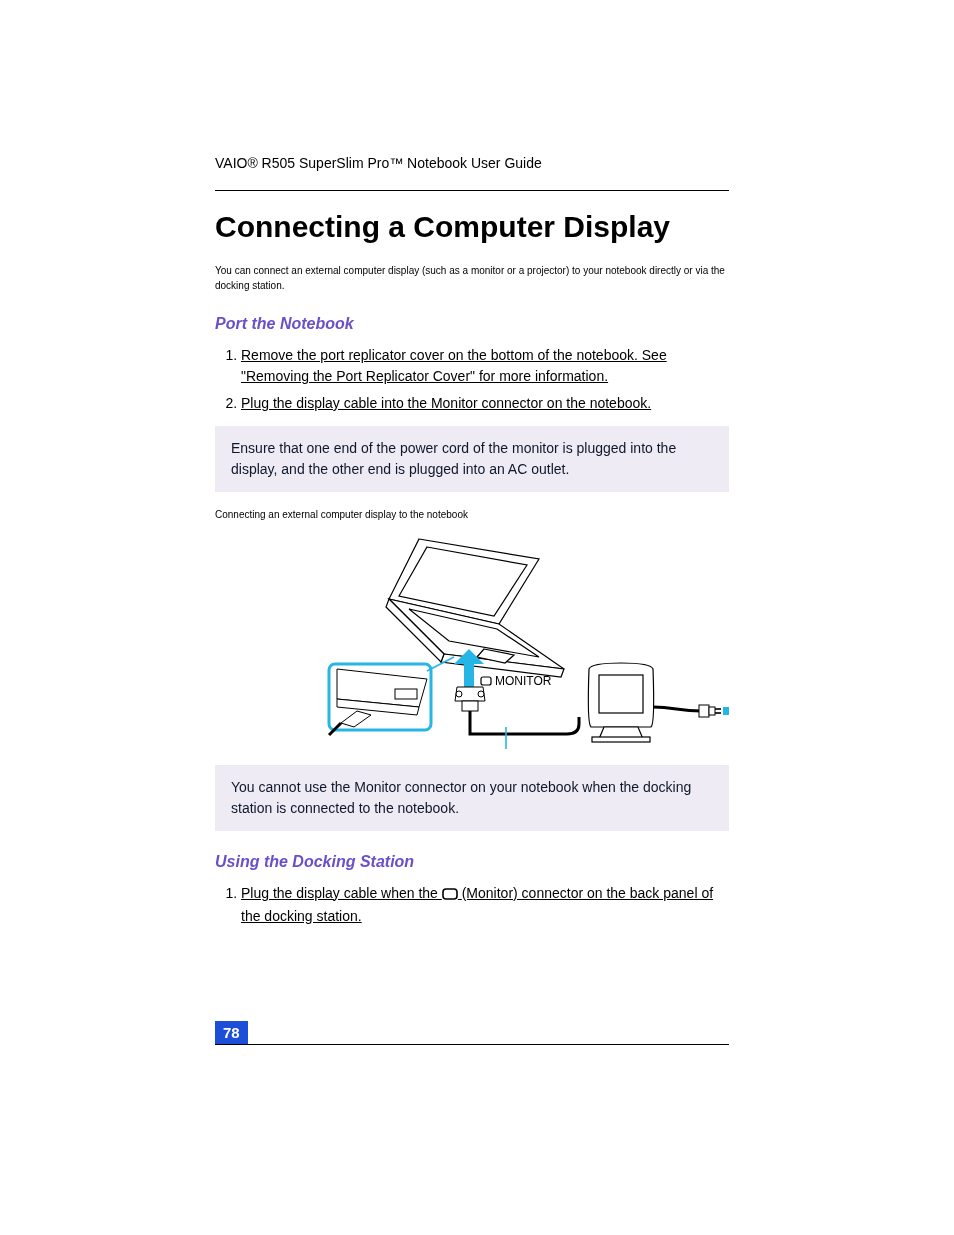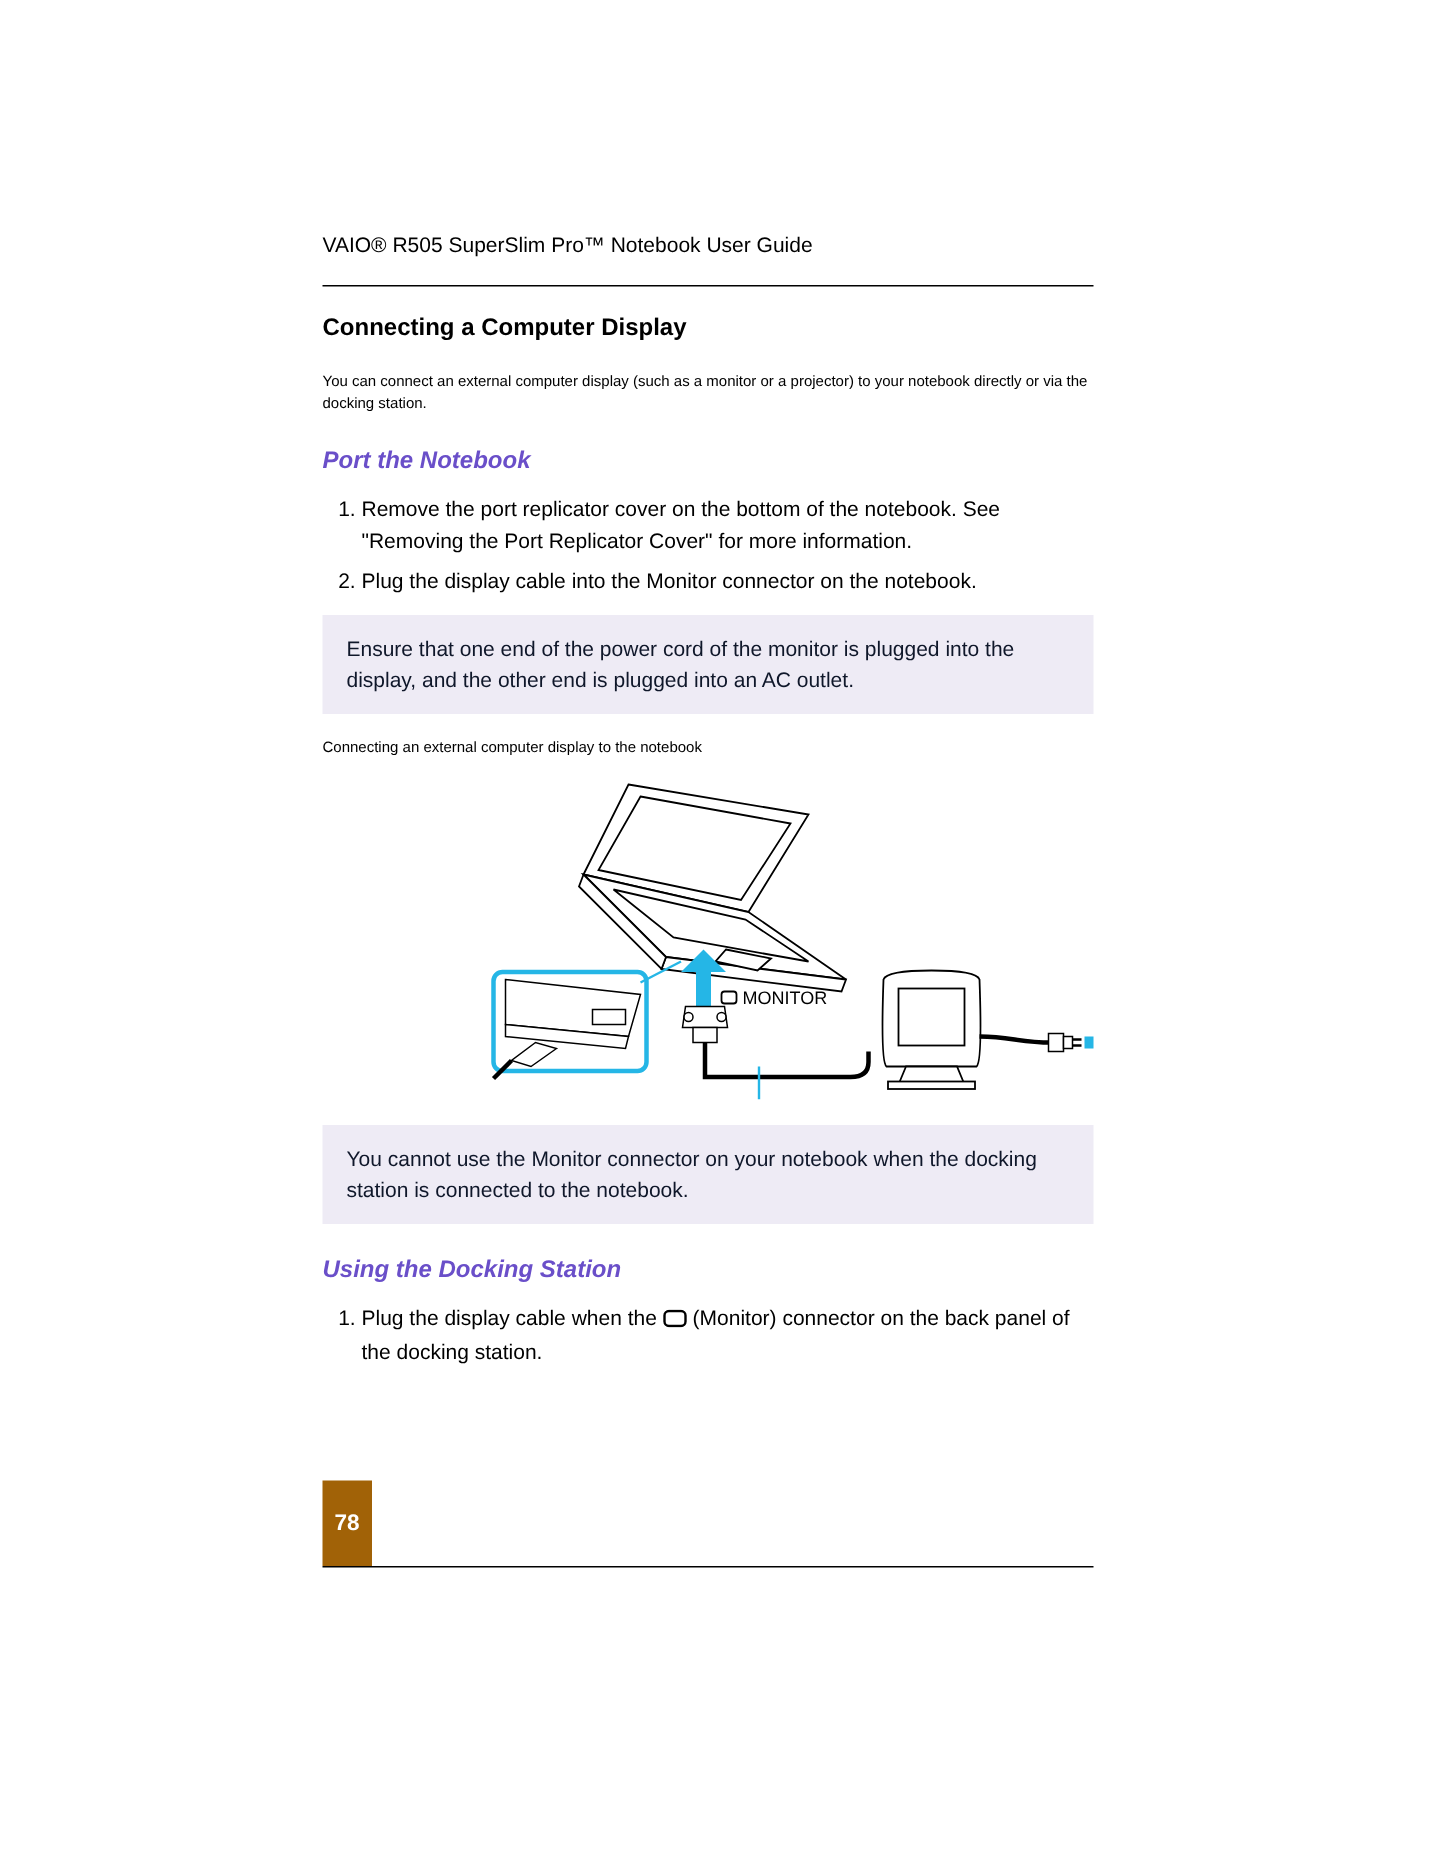--- a/index.html
+++ b/index.html
@@ -30,21 +30,21 @@
     top: 190px;
     border-top: 1px solid #000;
   }
   .content {
     position: absolute;
     left: 215px;
     right: 225px;
     top: 200px;
   }
   h1.section-title {
-    font-size: 16px;
+    font-size: 30px;
     font-weight: 700;
     margin: 10px 0 20px 0;
   }
   p.body, li.body {
     font-size: 10px;
     line-height: 1.45;
     margin: 6px 0;
   }
   h2.sub {
     color: #6A4FC9;
@@ -55,20 +55,21 @@
     font-family: Arial, Helvetica, sans-serif;
   }
   ol.steps {
     padding-left: 26px;
     margin: 6px 0;
   }
   ol.steps li {
     font-size: 14px;
     line-height: 1.5;
     margin: 6px 0;
+    text-decoration: underline;
   }
   .note-box {
     background: #EEEBF5;
     padding: 12px 16px;
     margin: 12px 0 16px 0;
   }
   .note-box p {
     margin: 0;
     font-size: 14px;
     line-height: 1.5;
@@ -94,26 +95,26 @@
   .footer {
     position: absolute;
     left: 215px;
     right: 225px;
     bottom: 190px;
   }
   .footer-rule {
     border-top: 1px solid #000;
   }
   .page-number {
-    background: #a16207;
+    background: #1d4ed8;
     color: #fff;
     font-weight: 700;
     font-size: 15px;
     display: inline-block;
-    padding: 20px 8px;
+    padding: 3px 8px;
     margin-top: -1px;
   }
 </style>
 </head>
 <body>
 
 <div class="page">
 
   <div class="running-header">VAIO® R505 SuperSlim Pro™ Notebook User Guide</div>
   <div class="top-rule"></div>

